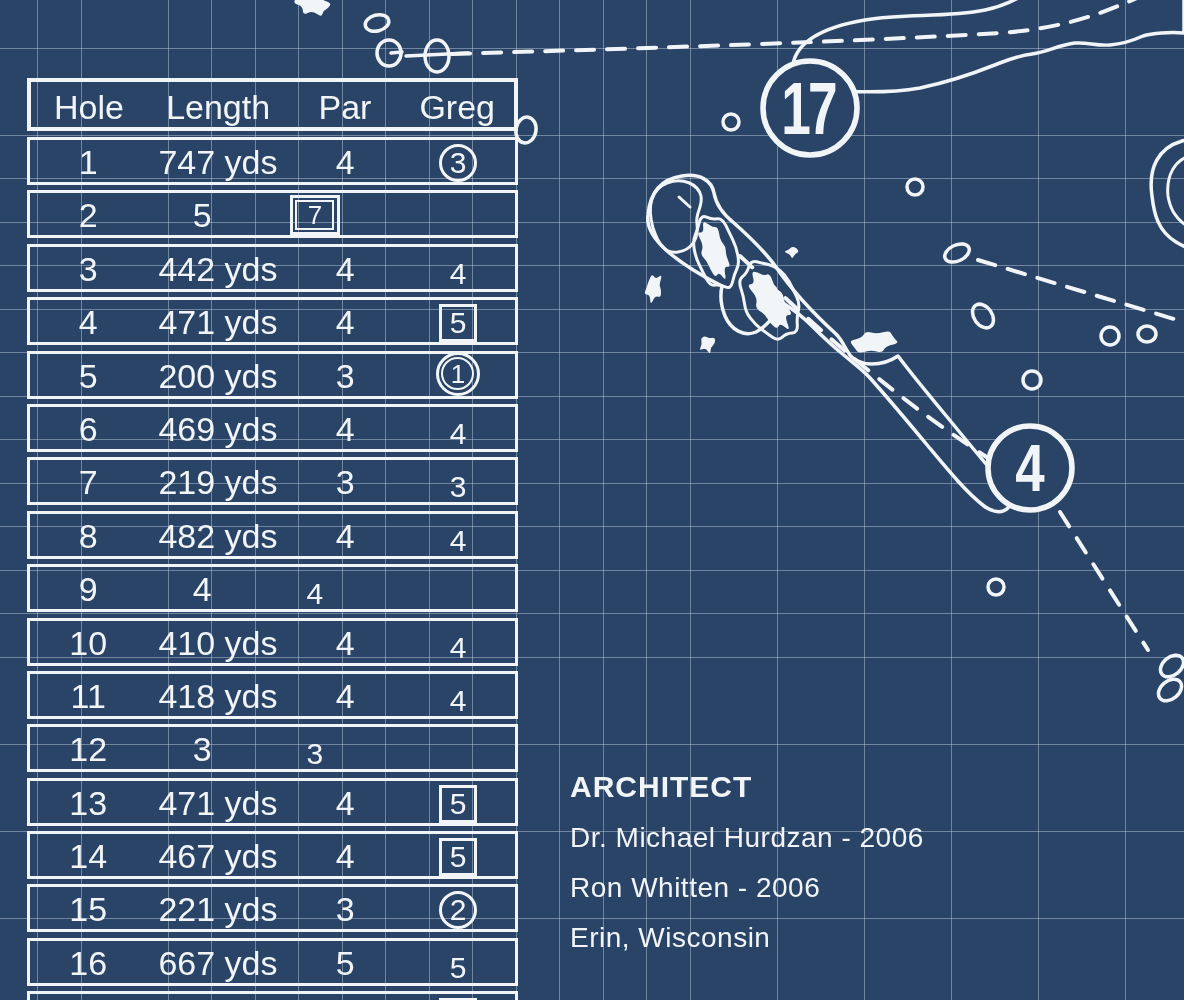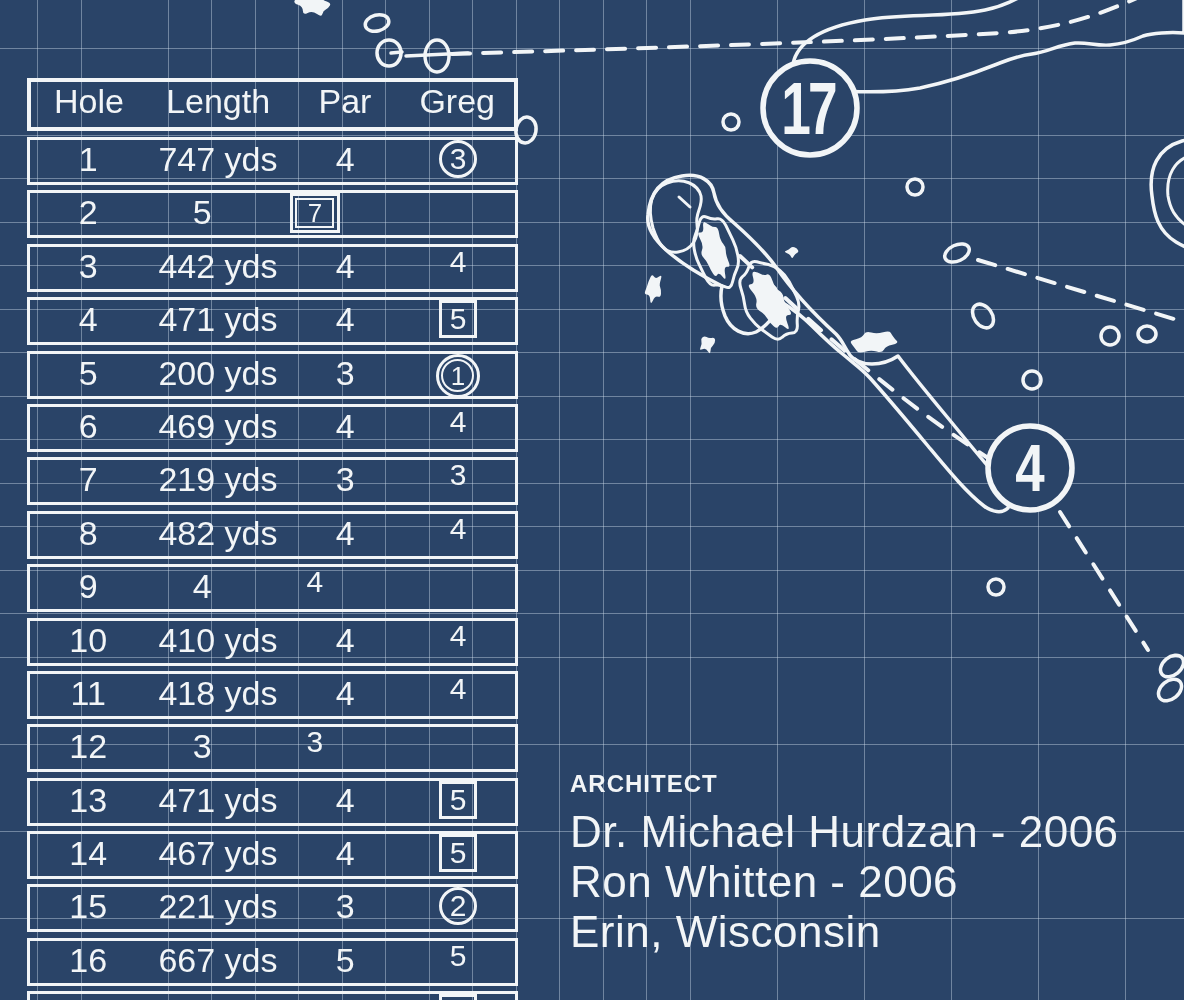--- a/index.html
+++ b/index.html
@@ -12,21 +12,21 @@
     background-position:-5px -38px;
     font-family:"Liberation Sans",sans-serif;
     color:#F2F5F7;
   }
   svg.map{position:absolute;inset:0;}
   svg.map path, svg.map ellipse, svg.map circle, svg.map line{vector-effect:none;}
   svg.map text{font-family:"Liberation Sans",sans-serif;fill:#F2F5F7;}
 
   
   .scorecard{position:absolute;left:27px;top:78px;width:491px;}
-  .hrow,.trow{box-sizing:border-box;display:flex;align-items:flex-start;}
+  .hrow,.trow{box-sizing:border-box;display:flex;align-items:flex-end;}
   .hrow{height:53px;border:4px solid #F2F5F7;margin-bottom:6px;font-size:34px;}
   .trow{height:48px;border:3.5px solid #F2F5F7;margin-bottom:5.4px;font-size:34px;}
   .cell{display:flex;align-items:center;justify-content:center;overflow:visible;white-space:nowrap;}
   .c-hole{width:24%;}
   .c-len{width:29.5%;}
   .c-par{width:23%;}
   .c-greg{width:23.5%;}
 
   .marker{display:inline-flex;align-items:center;justify-content:center;}
   .mo{display:inline-flex;align-items:center;justify-content:center;box-sizing:border-box;}
@@ -37,22 +37,22 @@
   .mk-double-circle .mo{width:44px;height:44px;border:3px solid #F2F5F7;border-radius:50%;}
   .mk-double-circle .mi{width:33px;height:33px;border:2.5px solid #F2F5F7;border-radius:50%;}
   .mk-double-circle .sc{font-size:26px;}
   .mk-square .mo{width:38px;height:38px;border:3px solid #F2F5F7;}
   .mk-double-square .mo{width:50px;height:40px;border:3px solid #F2F5F7;}
   .mk-double-square .mi{width:39px;height:30px;border:2.5px solid #F2F5F7;}
   .mk-double-square .sc{font-size:26px;}
 
   
   .architect{position:absolute;left:570px;top:770px;width:614px;}
-  .arch-h{font-size:24px;font-weight:bold;letter-spacing:1px;margin-bottom:9px;}
-  .arch-line{font-size:44px;line-height:50px;letter-spacing:.5px;white-space:nowrap;}
+  .arch-h{font-size:30px;font-weight:bold;letter-spacing:1px;margin-bottom:9px;}
+  .arch-line{font-size:28px;line-height:50px;letter-spacing:.5px;white-space:nowrap;}
 </style>
 </head>
 <body>
 
 <div class="stage">
 
   <svg class="map" width="1184" height="1000" viewBox="0 0 1184 1000" fill="none" stroke="#F2F5F7" stroke-width="3.5" stroke-linecap="round" stroke-linejoin="round">
 
     <path d="M 793,64 C 798,38 830,26 865,20 C 905,13 945,18 985,10
          C 1000,7 1012,2 1025,-6 L 1060,-14 L 1184,-14 L 1184,33

